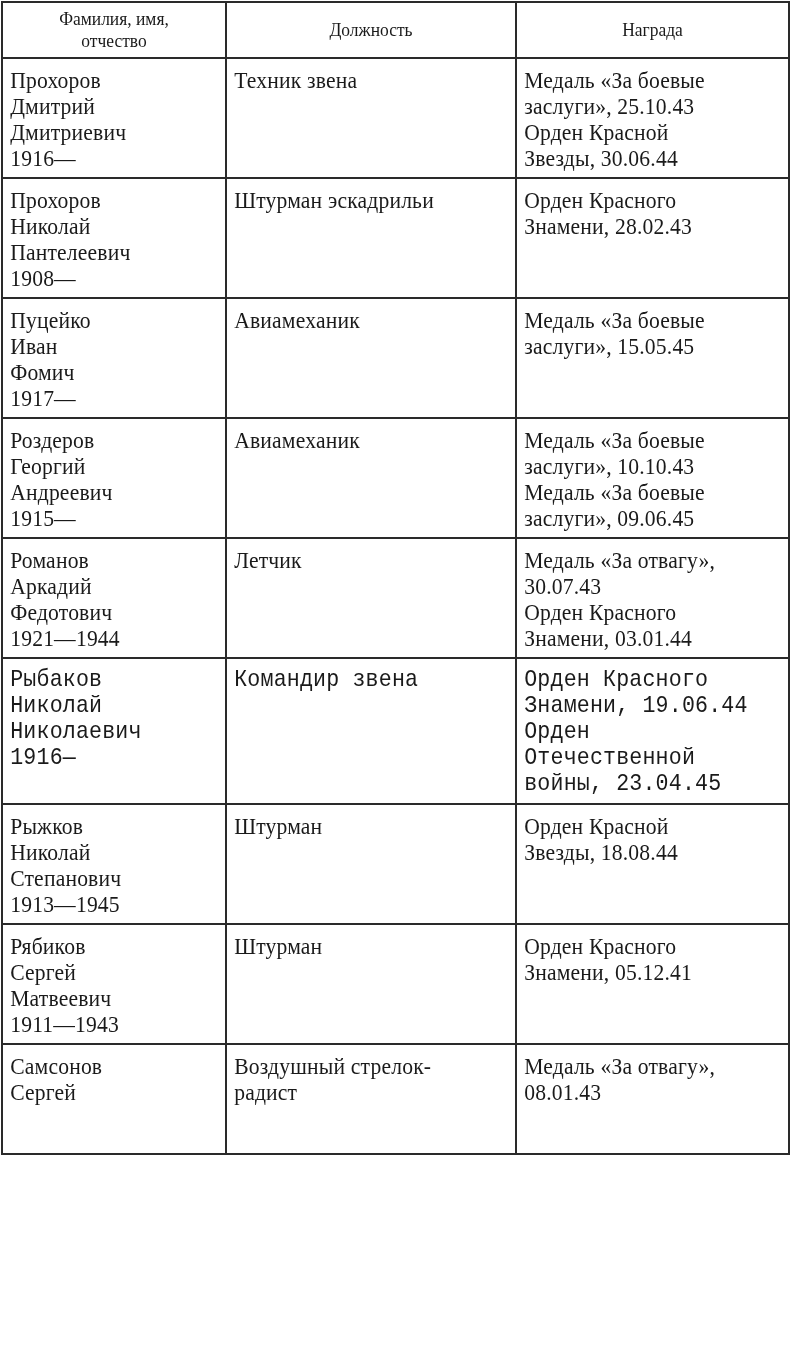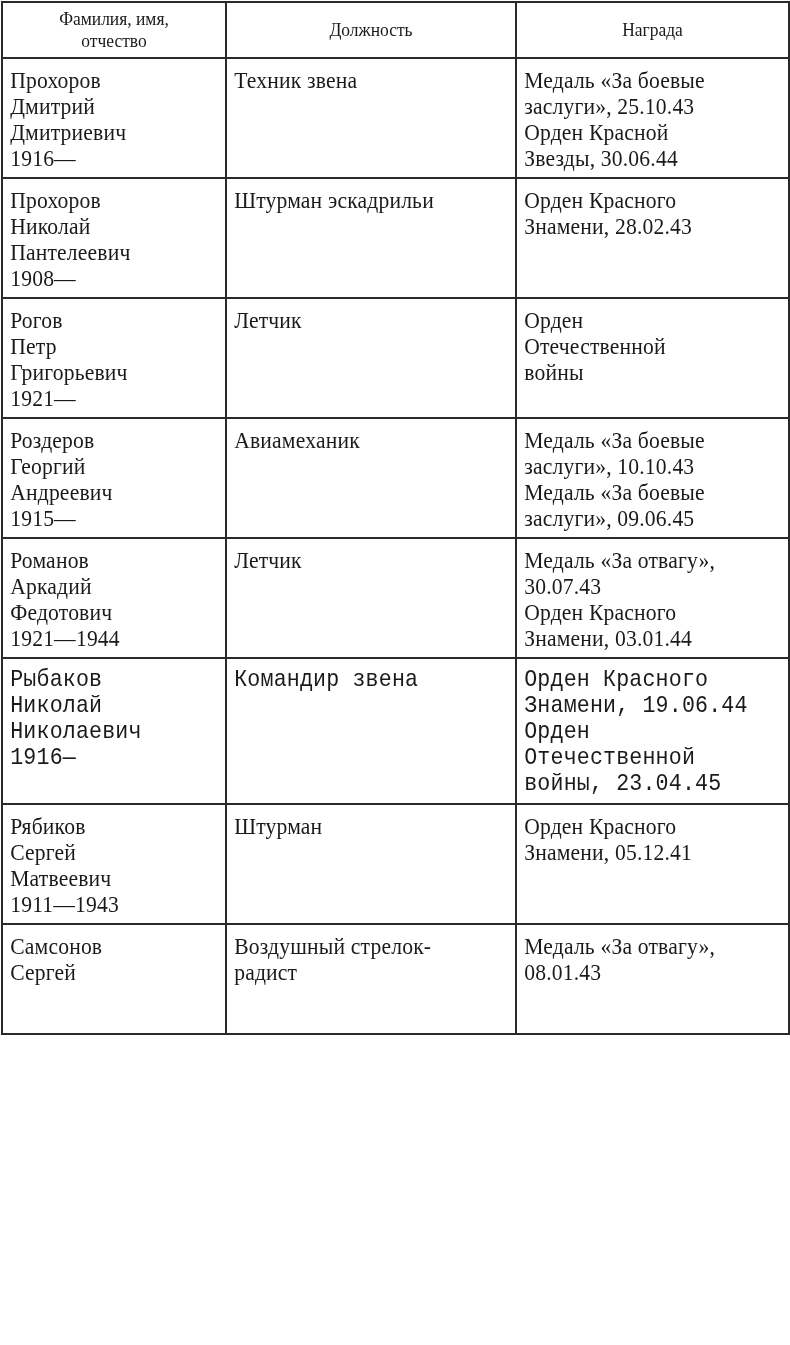--- a/index.html
+++ b/index.html
@@ -79,36 +79,35 @@
         <td>
           <div class="cell" style="transform: scaleX(0.9);">
             <span>Орден Красного</span>
             <span>Знамени, 28.02.43</span>
           </div>
         </td>
       </tr>
       <tr class="r4">
         <td>
           <div class="cell" style="transform: scaleX(0.9);">
-            <span>Рогов</span>
-            <span>Петр</span>
-            <span>Григорьевич</span>
-            <span>1921—</span>
-          </div>
-        </td>
-        <td>
-          <div class="cell" style="transform: scaleX(0.9);">
-            <span>Летчик</span>
-          </div>
-        </td>
-        <td>
-          <div class="cell" style="transform: scaleX(0.9);">
-            <span>Орден</span>
-            <span>Отечественной</span>
-            <span>войны</span>
+            <span>Пуцейко</span>
+            <span>Иван</span>
+            <span>Фомич</span>
+            <span>1917—</span>
+          </div>
+        </td>
+        <td>
+          <div class="cell" style="transform: scaleX(0.9);">
+            <span>Авиамеханик</span>
+          </div>
+        </td>
+        <td>
+          <div class="cell" style="transform: scaleX(0.9);">
+            <span>Медаль «За боевые</span>
+            <span>заслуги», 15.05.45</span>
           </div>
         </td>
       </tr>
       <tr class="r4">
         <td>
           <div class="cell" style="transform: scaleX(0.9);">
             <span>Роздеров</span>
             <span>Георгий</span>
             <span>Андреевич</span>
             <span>1915—</span>
@@ -171,20 +170,41 @@
             <span>Знамени, 19.06.44</span>
             <span>Орден</span>
             <span>Отечественной</span>
             <span>войны, 23.04.45</span>
           </div>
         </td>
       </tr>
       <tr class="r4">
         <td>
           <div class="cell" style="transform: scaleX(0.9);">
+            <span>Рыжков</span>
+            <span>Николай</span>
+            <span>Степанович</span>
+            <span>1913—1945</span>
+          </div>
+        </td>
+        <td>
+          <div class="cell" style="transform: scaleX(0.9);">
+            <span>Штурман</span>
+          </div>
+        </td>
+        <td>
+          <div class="cell" style="transform: scaleX(0.9);">
+            <span>Орден Красной</span>
+            <span>Звезды, 18.08.44</span>
+          </div>
+        </td>
+      </tr>
+      <tr class="r4">
+        <td>
+          <div class="cell" style="transform: scaleX(0.9);">
             <span>Рябиков</span>
             <span>Сергей</span>
             <span>Матвеевич</span>
             <span>1911—1943</span>
           </div>
         </td>
         <td>
           <div class="cell" style="transform: scaleX(0.9);">
             <span>Штурман</span>
           </div>

